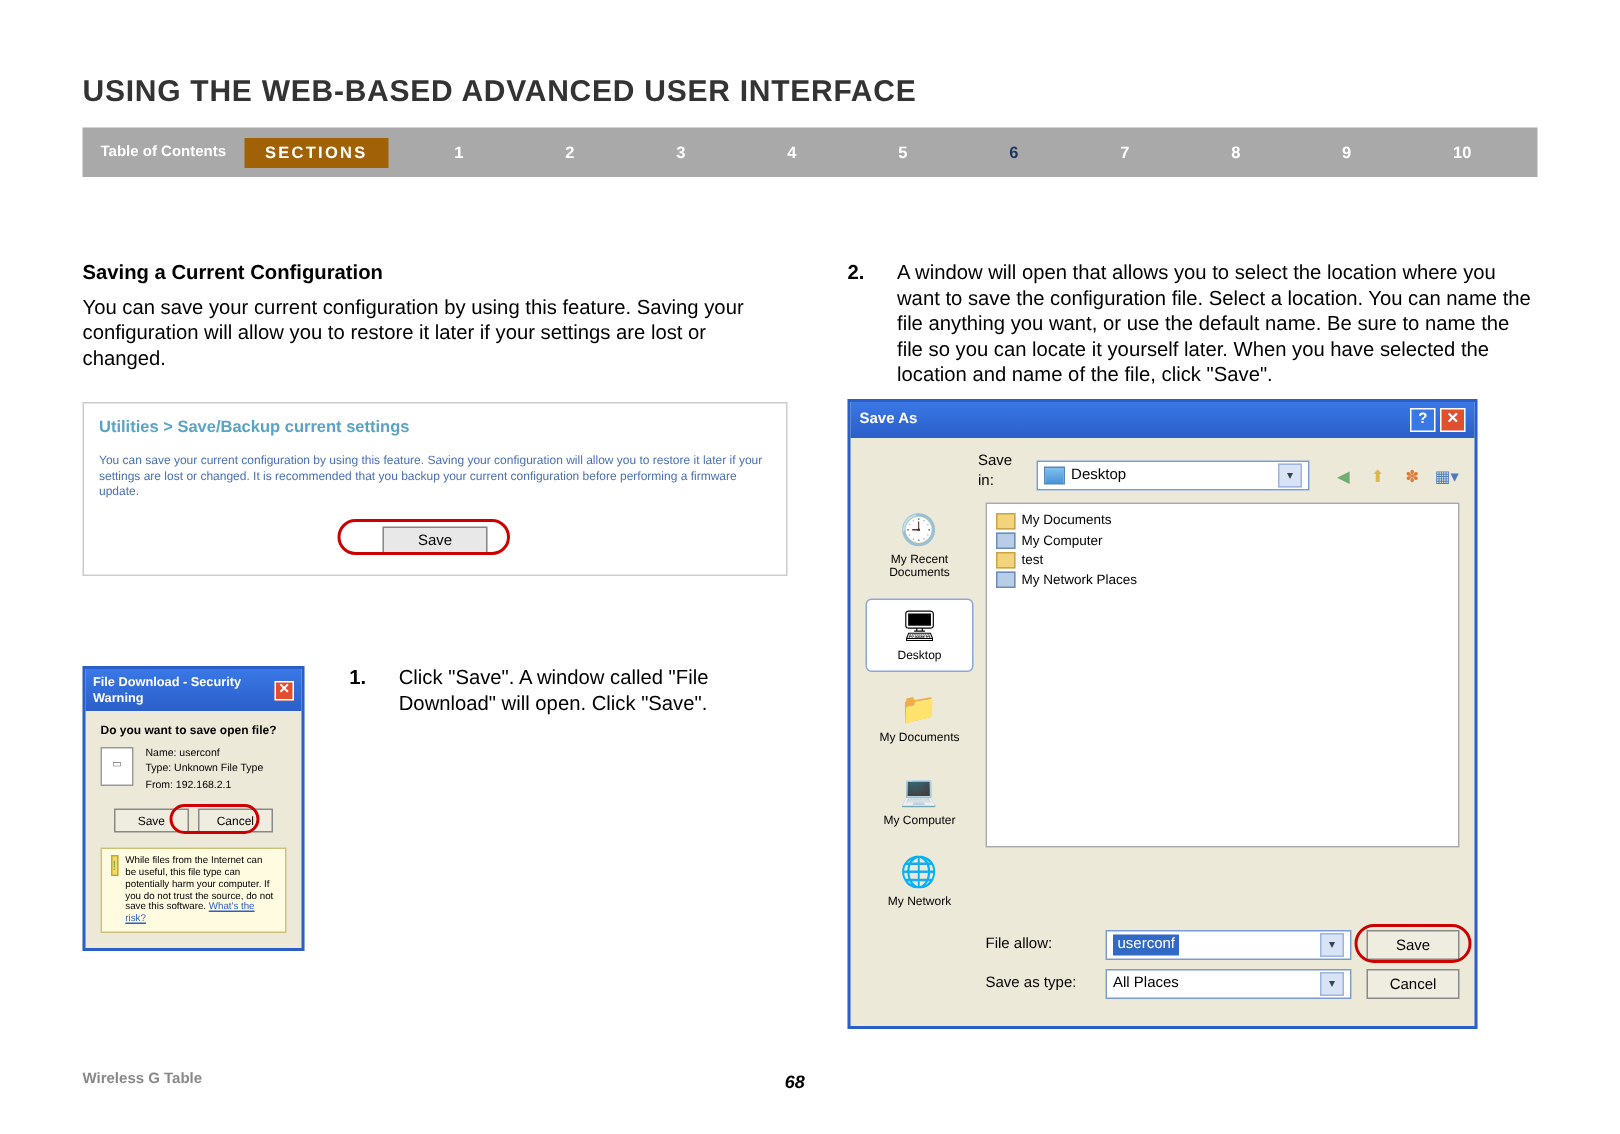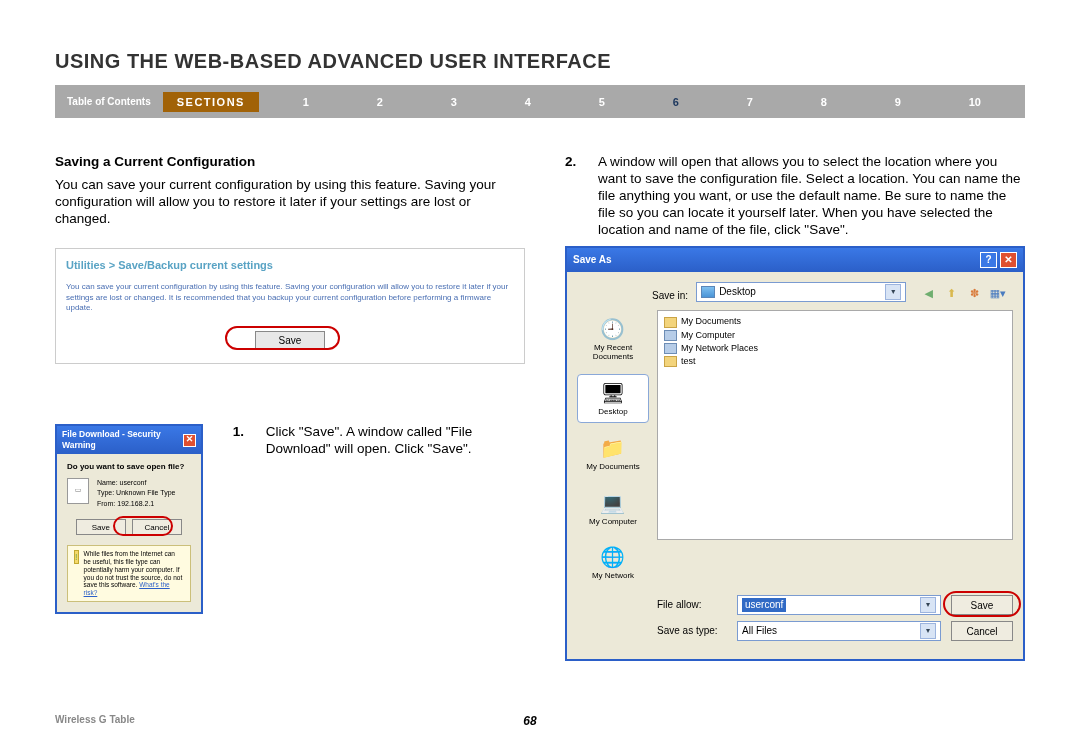--- a/index.html
+++ b/index.html
@@ -3,21 +3,21 @@
 <meta charset="utf-8">
 <style>
   * { box-sizing: border-box; margin: 0; padding: 0; }
   body { font-family: Arial, Helvetica, sans-serif; background: #fff; color: #000; width: 1080px; height: 756px; position: relative; padding: 50px 55px 30px; }
   .page-title { font-size: 20px; font-weight: bold; letter-spacing: .5px; color: #333; }
   .nav-bar { margin-top: 12px; height: 33px; background: #a9a9a9; display: flex; align-items: center; font-size: 10px; color: #fff; }
   .nav-toc { padding: 0 12px; font-weight: bold; }
   .nav-sections { background: #a16207; padding: 4px 14px; font-weight: bold; letter-spacing: 1.5px; font-size: 11px; }
   .nav-nums { flex: 1; display: flex; justify-content: space-around; padding: 0 10px; font-weight: bold; font-size: 11px; }
   .nav-nums span.active { color: #1b365d; }
-  .columns { display: flex; gap: 40px; margin-top: 36px; }
+  .columns { display: flex; gap: 40px; margin-top: 56px; }
   .col { flex: 1; font-size: 13.5px; line-height: 1.25; }
   .sub-h { font-weight: bold; margin-bottom: 6px; font-size: 13.5px; }
   .step { display: flex; gap: 18px; }
   .step-num { font-weight: bold; min-width: 15px; }
   .utilpanel { border: 1px solid #ccc; margin-top: 20px; padding: 10px 10px 14px; width: 470px; }
   .utilpanel .breadcrumb { color: #59a3c4; font-weight: bold; font-size: 11px; }
   .utilpanel .blurb { color: #4a6fb3; font-size: 8px; margin-top: 10px; line-height: 1.3; }
   .savebtn-wrap { position: relative; margin: 18px auto 0; width: 110px; }
   .savebtn { display: block; margin: 0 auto; width: 70px; height: 18px; font-size: 10px; background: #e8e8e8; border: 1px solid #888; }
   .redring1 { position: absolute; left: -10px; top: -5px; width: 115px; height: 24px; border: 2px solid #c00; border-radius: 13px; pointer-events: none; }
@@ -32,21 +32,21 @@
   .dlg1 .fileicon { width: 22px; height: 26px; border: 1px solid #999; background: #fff; display: flex; align-items: center; justify-content: center; font-size: 7px; color: #777; }
   .dlg1 .lines div { font-size: 7px; line-height: 1.5; }
   .dlg1 .btns { position: relative; display: flex; justify-content: center; gap: 6px; margin-top: 10px; }
   .dlg1 .btns button { width: 50px; height: 16px; font-size: 8px; background: #efece0; border: 1px solid #888; }
   .dlg1 .redring2 { position: absolute; left: 46px; top: -3px; width: 60px; height: 20px; border: 2px solid #c00; border-radius: 11px; pointer-events: none; }
   .dlg1 .warn { background: #fffbe0; border: 1px solid #cbbf7a; padding: 4px 6px; margin-top: 10px; display: flex; gap: 5px; }
   .dlg1 .warnicon { width: 14px; height: 14px; background: #f5d96b; border: 1px solid #c2a930; display: flex; align-items: center; justify-content: center; font-size: 9px; color: #7a5; }
   .dlg1 .warntext { font-size: 6.5px; line-height: 1.2; }
   .dlg1 .warntext .link { color: #2b5fc8; text-decoration: underline; }
   
-  .dlg2 { width: 460px; border: 2px solid #2b5fc8; background: #ece9d8; font-size: 10px; margin-top: 8px; }
+  .dlg2 { width: 420px; border: 2px solid #2b5fc8; background: #ece9d8; font-size: 10px; margin-top: 8px; }
   .dlg2 .title { background: linear-gradient(#3a78e6,#2b5fc8); color: #fff; padding: 4px 6px; display: flex; justify-content: space-between; align-items: center; font-weight: bold; }
   .dlg2 .titlebtns { display: flex; gap: 3px; }
   .dlg2 .tb { width: 17px; height: 16px; border: 1px solid #fff; display: flex; align-items: center; justify-content: center; font-size: 10px; }
   .dlg2 .help { background: #3a78e6; color: #fff; }
   .dlg2 .closeb { background: #e05030; color: #fff; }
   .dlg2 .body { padding: 10px 10px 12px; }
   .dlg2 .toprow { display: flex; align-items: flex-end; gap: 8px; padding-left: 75px; }
   .dlg2 .toprow label { font-size: 10px; }
   .dlg2 .savein { border: 1px solid #7a9bd1; background: #fff; height: 20px; width: 210px; display: flex; align-items: center; padding: 0 4px; gap: 4px; }
   .dlg2 .savein .deskicon { width: 14px; height: 12px; background: linear-gradient(#7fc0ef,#4a94d6); border: 1px solid #5a86b8; }
@@ -199,45 +199,45 @@
           <div class="filepane" id="dlg2-filepane">
               <div class="fileitem">
                 <span class="fi-folder"></span>
                 <span>My Documents</span>
               </div>
               <div class="fileitem">
                 <span class="fi-comp"></span>
                 <span>My Computer</span>
               </div>
               <div class="fileitem">
+                <span class="fi-folder"></span>
+                <span>test</span>
+              </div>
+              <div class="fileitem">
                 <span class="fi-comp"></span>
                 <span>My Network Places</span>
-              </div>
-              <div class="fileitem">
-                <span class="fi-folder"></span>
-                <span>test</span>
               </div>
             </div>
         </div>
         <div class="bottomrows">
           <div class="brow">
             <label>File allow:</label>
             <div class="field">
               <span class="selval">userconf</span>
               <span class="ddarrow">▾</span>
             </div>
             <div style="position:relative">
               <button class="rbtn">Save</button>
               <div class="redring3"></div>
             </div>
           </div>
           <div class="brow">
             <label>Save as type:</label>
             <div class="field">
-              <span>All Files</span>
+              <span>All Places</span>
               <span class="ddarrow">▾</span>
             </div>
             <button class="rbtn">Cancel</button>
           </div>
         </div>
       </div>
     </div>
   </div>
 </div>
 

